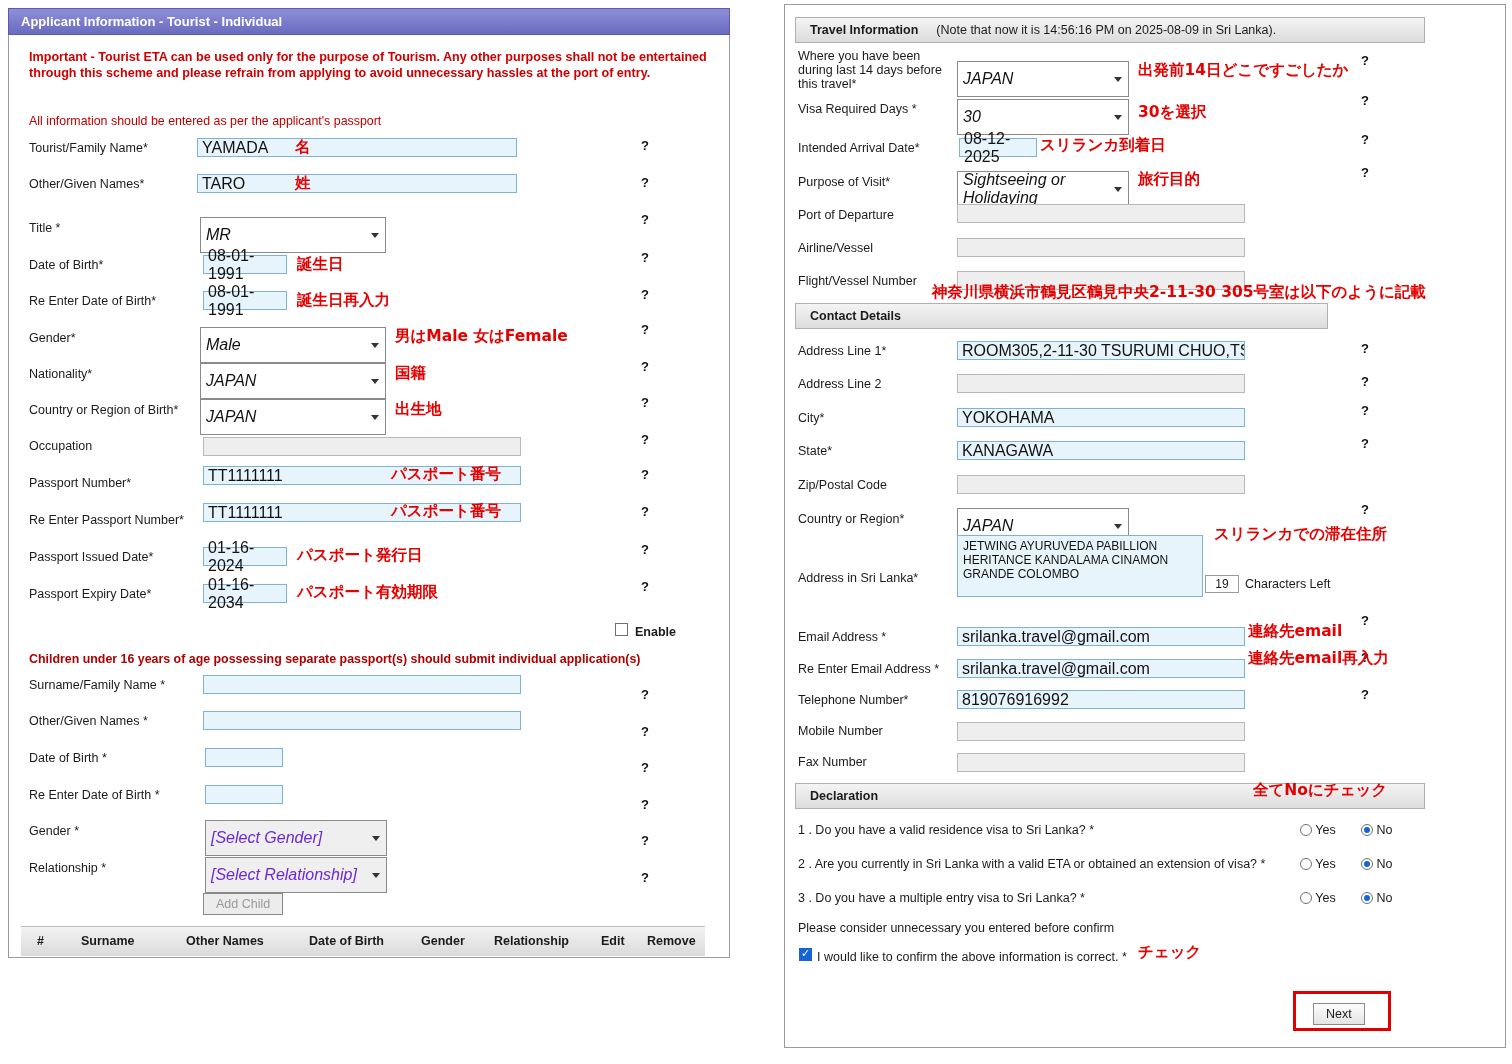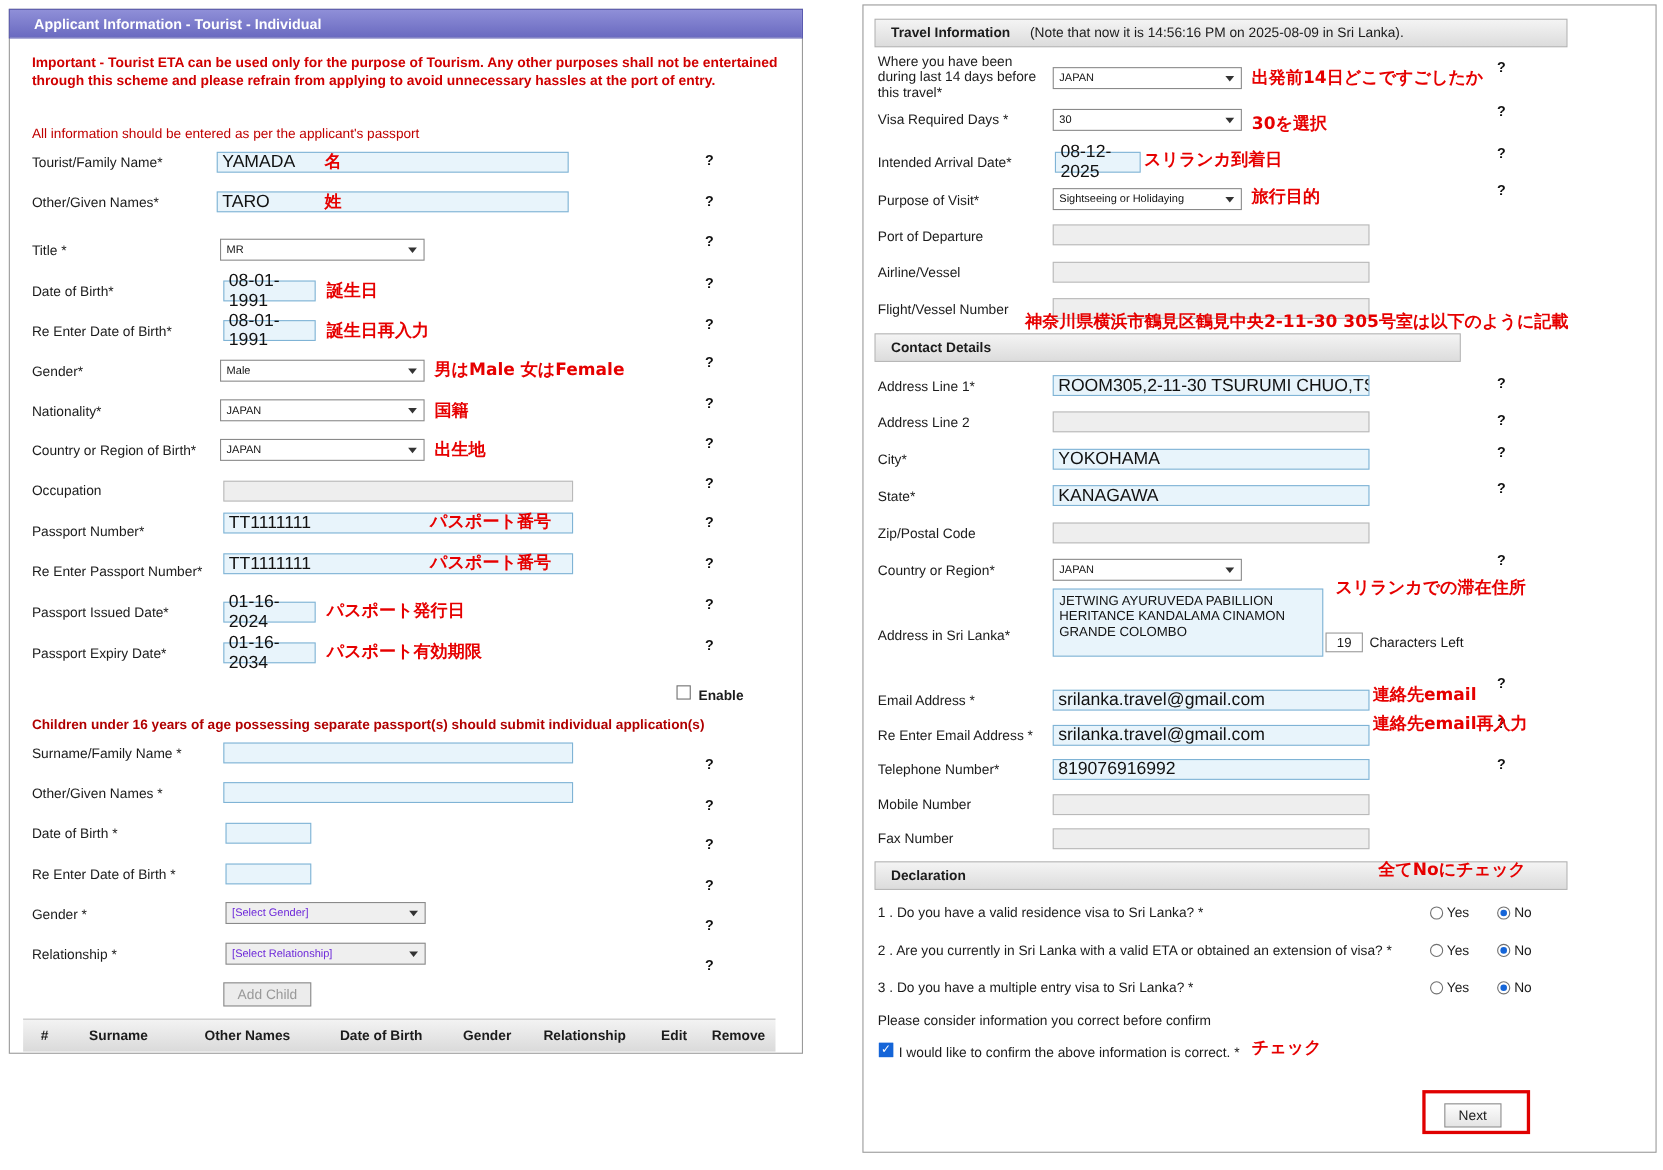--- a/index.html
+++ b/index.html
@@ -23,26 +23,27 @@
     font-family:"Liberation Sans", sans-serif;
     font-size:16px;
     padding:1px 4px;
     color:#111;
     display:flex; align-items:center;
   }
   .tbox.plain { background:#eeeeee; border:1px solid #b9b9b9; }
   .sel {
     background:#ffffff;
     border:1px solid #8a8a8a;
-    height:20px;
-    font-size:10px;
+    height:36px;
+    font-size:16px;
     padding:1px 18px 1px 5px;
     display:flex; align-items:center;
     position:relative;
     color:#111;
+    font-style:italic;
   }
   .sel:after {
     content:"";
     position:absolute; right:6px; top:50%;
     width:0;height:0;
     border-left:4px solid transparent;
     border-right:4px solid transparent;
     border-top:5px solid #333;
     transform:translateY(-2px);
   }
@@ -54,21 +55,21 @@
   
   #left-panel { position:absolute; left:8px; top:8px; width:722px; height:950px; border:1px solid #9a9a9a; background:#fff; }
   .bluebar {
     background:linear-gradient(#8f8fd8,#6a6ac0);
     border:1px solid #5a5ab0;
     color:#ffffff;
     font-weight:bold;
     font-size:13px;
     height:27px;
     display:flex; align-items:center;
-    padding-left:22px;
+    padding-left:12px;
   }
   .greybar {
     background:linear-gradient(#f4f4f4,#dcdcdc);
     border:1px solid #b0b0b0;
     font-weight:bold;
     font-size:12.5px;
     height:26px;
     display:flex; align-items:center;
     padding-left:14px;
   }
@@ -307,21 +308,21 @@
     <div class="abs" style="left:576px;top:818px;"><span class="radio on"></span> <span>No</span></div>
 
     <div class="abs lbl" style="left:13px;top:852px;">2 . Are you currently in Sri Lanka with a valid ETA or obtained an extension of visa? *</div>
     <div class="abs" style="left:515px;top:852px;"><span class="radio"></span> <span>Yes</span></div>
     <div class="abs" style="left:576px;top:852px;"><span class="radio on"></span> <span>No</span></div>
 
     <div class="abs lbl" style="left:13px;top:886px;">3 . Do you have a multiple entry visa to Sri Lanka? *</div>
     <div class="abs" style="left:515px;top:886px;"><span class="radio"></span> <span>Yes</span></div>
     <div class="abs" style="left:576px;top:886px;"><span class="radio on"></span> <span>No</span></div>
 
-    <div class="abs lbl" style="left:13px;top:916px;">Please consider information you correct before confirm</div>
+    <div class="abs lbl" style="left:13px;top:916px;">Please consider unnecessary you entered before confirm</div>
 
     <div class="abs" style="left:14px;top:942px;"><span class="cbx on"></span></div>
     <div class="abs lbl" style="left:32px;top:945px;">I would like to confirm the above information is correct. *</div>
 
     <div class="abs redbox" style="left:508px;top:986px;width:98px;height:40px;"></div>
     <div class="abs btn" style="left:528px;top:998px;">Next</div>
   </div>
 
   <div class="abs note-jp" style="left:1138px;top:60px;">出発前14日どこですごしたか</div>
   <div class="abs note-jp" style="left:1138px;top:102px;">30を選択</div>

